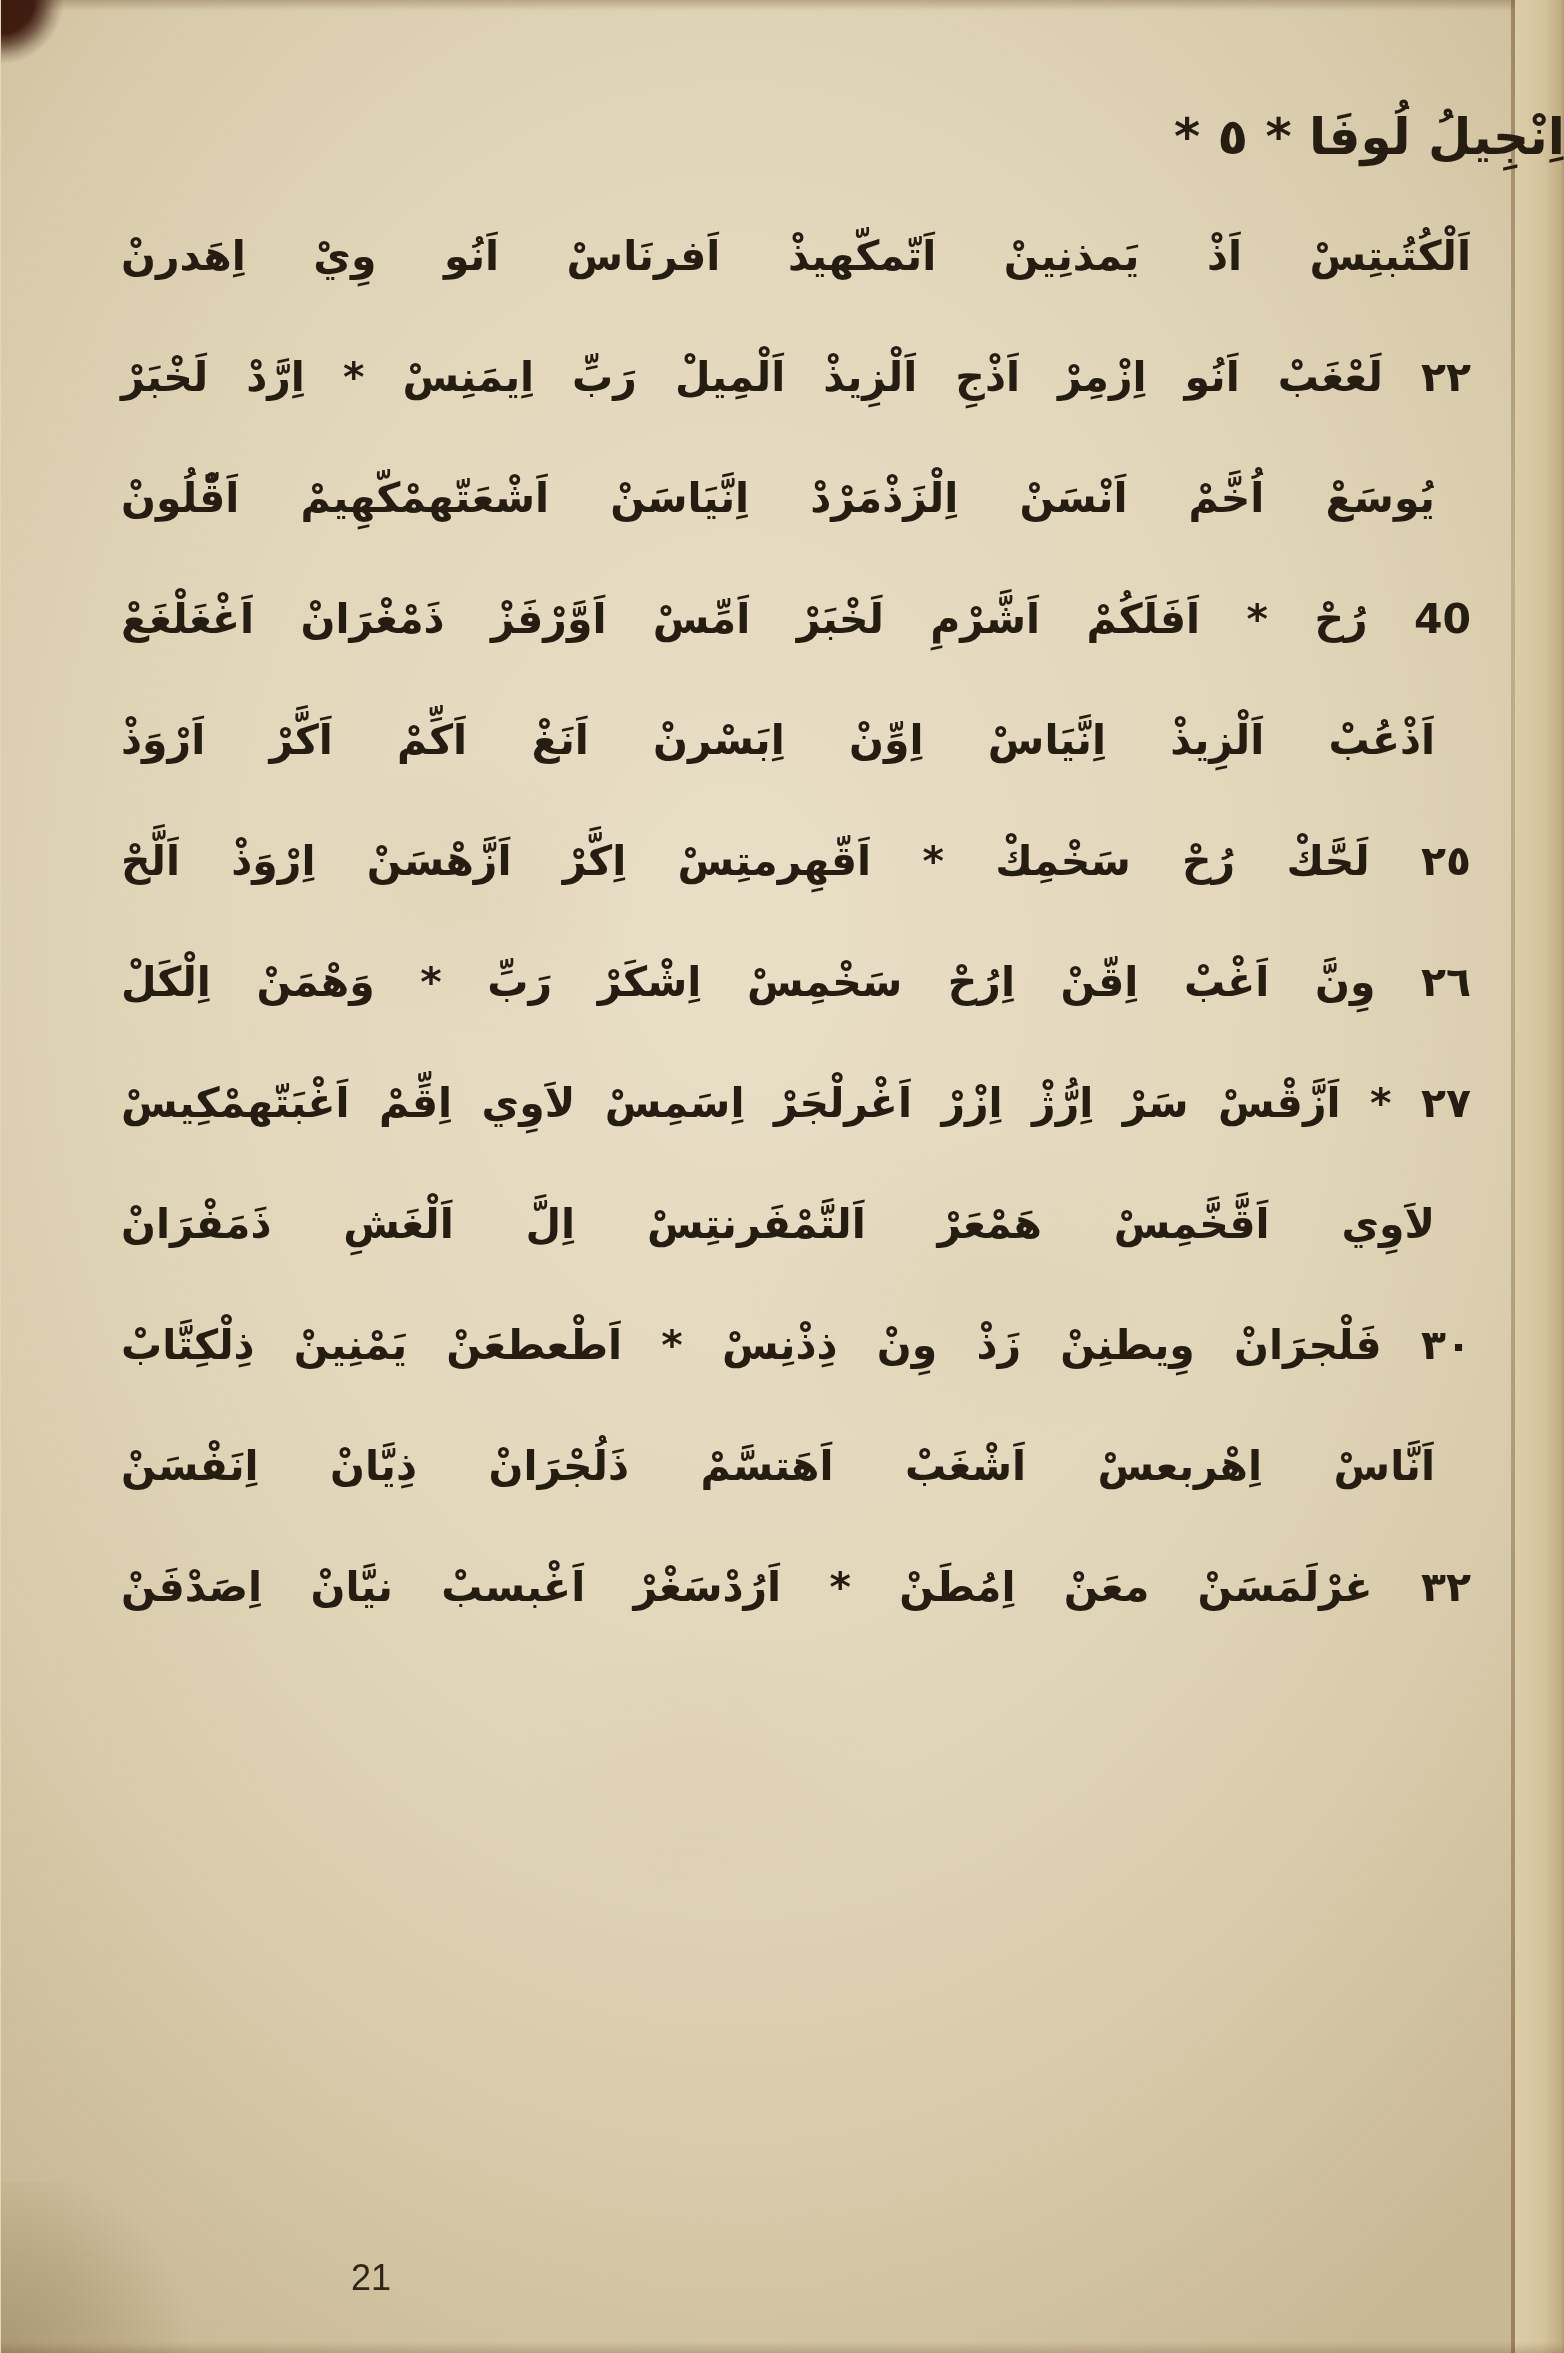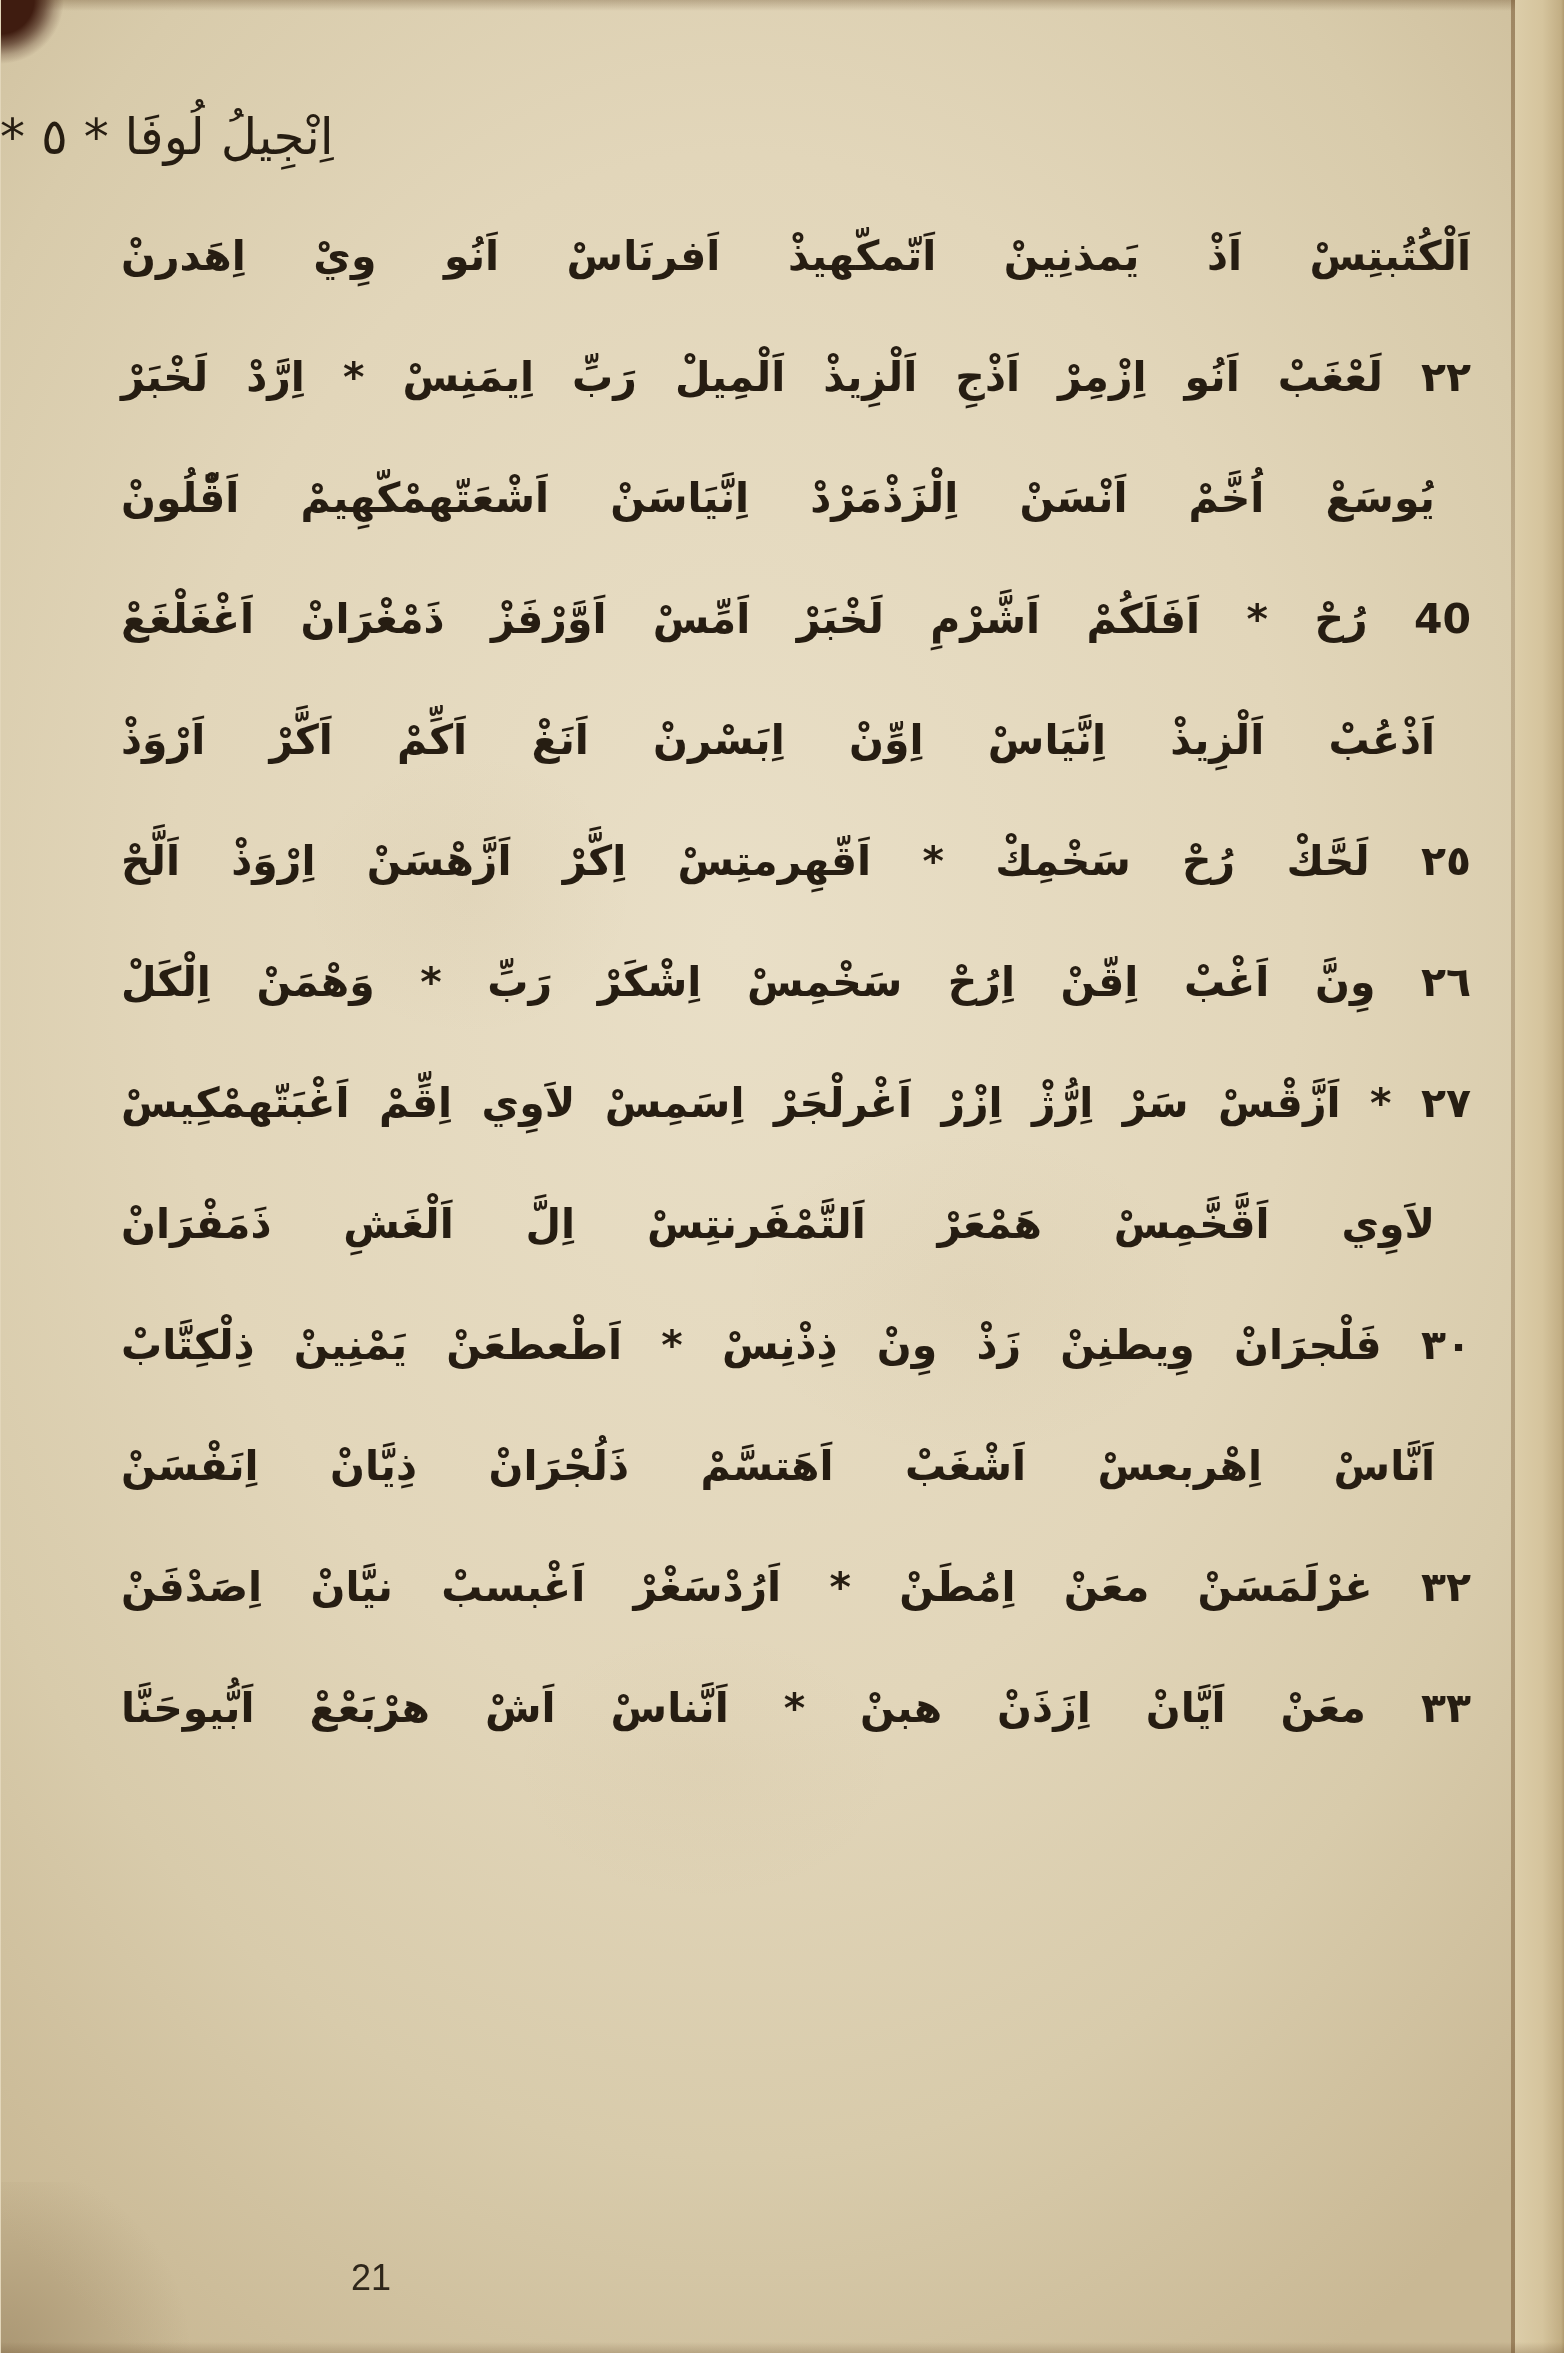--- a/index.html
+++ b/index.html
@@ -54,23 +54,23 @@
       rgba(118,86,48,0.38) 55%, rgba(118,86,48,0.55) 100%);
   }
   .edge-band {
     position: absolute; top: 0; right: 0; width: 50px; height: 100%;
     background: linear-gradient(to right, #dccda9 0%, #d5c49d 55%, #c2ae84 92%, #ab9468 100%);
   }
   .title {
     position: absolute;
     top: 108px; left: 0; width: 100%;
     direction: rtl;
-    text-align: left;
+    text-align: right;
     font-size: 50px;
-    font-weight: normal;
+    font-weight: bold;
     color: var(--ink);
     letter-spacing: 0.8px;
   }
   .text-block {
     position: absolute;
     top: 196px;
     right: 94px;
     left: 121px;
     direction: rtl;
   }
@@ -114,18 +114,17 @@
       <div class="line indent">يُوسَعْ اُخَّمْ اَنْسَنْ اِلْزَذْمَرْدْ اِنَّيَاسَنْ اَشْعَتّهمْكّهِيمْ اَقّْلُونْ</div>
       <div class="line">40 رُحْ * اَفَلَكُمْ اَشَّرْمِ لَخْبَرْ اَمِّسْ اَوَّرْفَزْ ذَمْغْرَانْ اَغْغَلْغَعْ</div>
       <div class="line indent">اَذْعُبْ اَلْزِيذْ اِنَّيَاسْ اِوِّنْ اِبَسْرنْ اَنَغْ اَكِّمْ اَكَّرْ اَرْوَذْ</div>
       <div class="line">٢٥ لَحَّكْ رُحْ سَخْمِكْ * اَقّهِرمتِسْ اِكَّرْ اَزَّهْسَنْ اِرْوَذْ اَلَّحْ</div>
       <div class="line">٢٦ وِنَّ اَغْبْ اِقّنْ اِرُحْ سَخْمِسْ اِشْكَرْ رَبِّ * وَهْمَنْ اِلْكَلْ</div>
       <div class="line">٢٧ * اَزَّقْسْ سَرْ اِرُّژْ اِزْرْ اَغْرلْجَرْ اِسَمِسْ لاَوِي اِقِّمْ اَغْبَتّهمْكِيسْ</div>
       <div class="line indent">لاَوِي اَقَّخَّمِسْ هَمْعَرْ اَلتَّمْفَرنتِسْ اِلَّ اَلْغَشِ ذَمَفْرَانْ</div>
       <div class="line">٣٠ فَلْجرَانْ وِيطنِنْ زَذْ وِنْ ذِذْنِسْ * اَطْعطعَنْ يَمْنِينْ ذِلْكِتَّابْ</div>
       <div class="line indent">اَنَّاسْ اِهْربعسْ اَشْغَبْ اَهَتسَّمْ ذَلُجْرَانْ ذِيَّانْ اِنَفْسَنْ</div>
       <div class="line">٣٢ غرْلَمَسَنْ معَنْ اِمُطَنْ * اَرُدْسَغْرْ اَغْبسبْ نيَّانْ اِصَدْفَنْ</div>
-      <div class="line">٣٣ معَنْ اَيَّانْ اِزَذَنْ هبنْ * اَنَّناسْ اَشْ هرْبَعْعْ اَبُّيوحَنَّا</div>
     </div>
 
   <div class="page-num">21</div>
 </div>
 
 
 </body></html>

